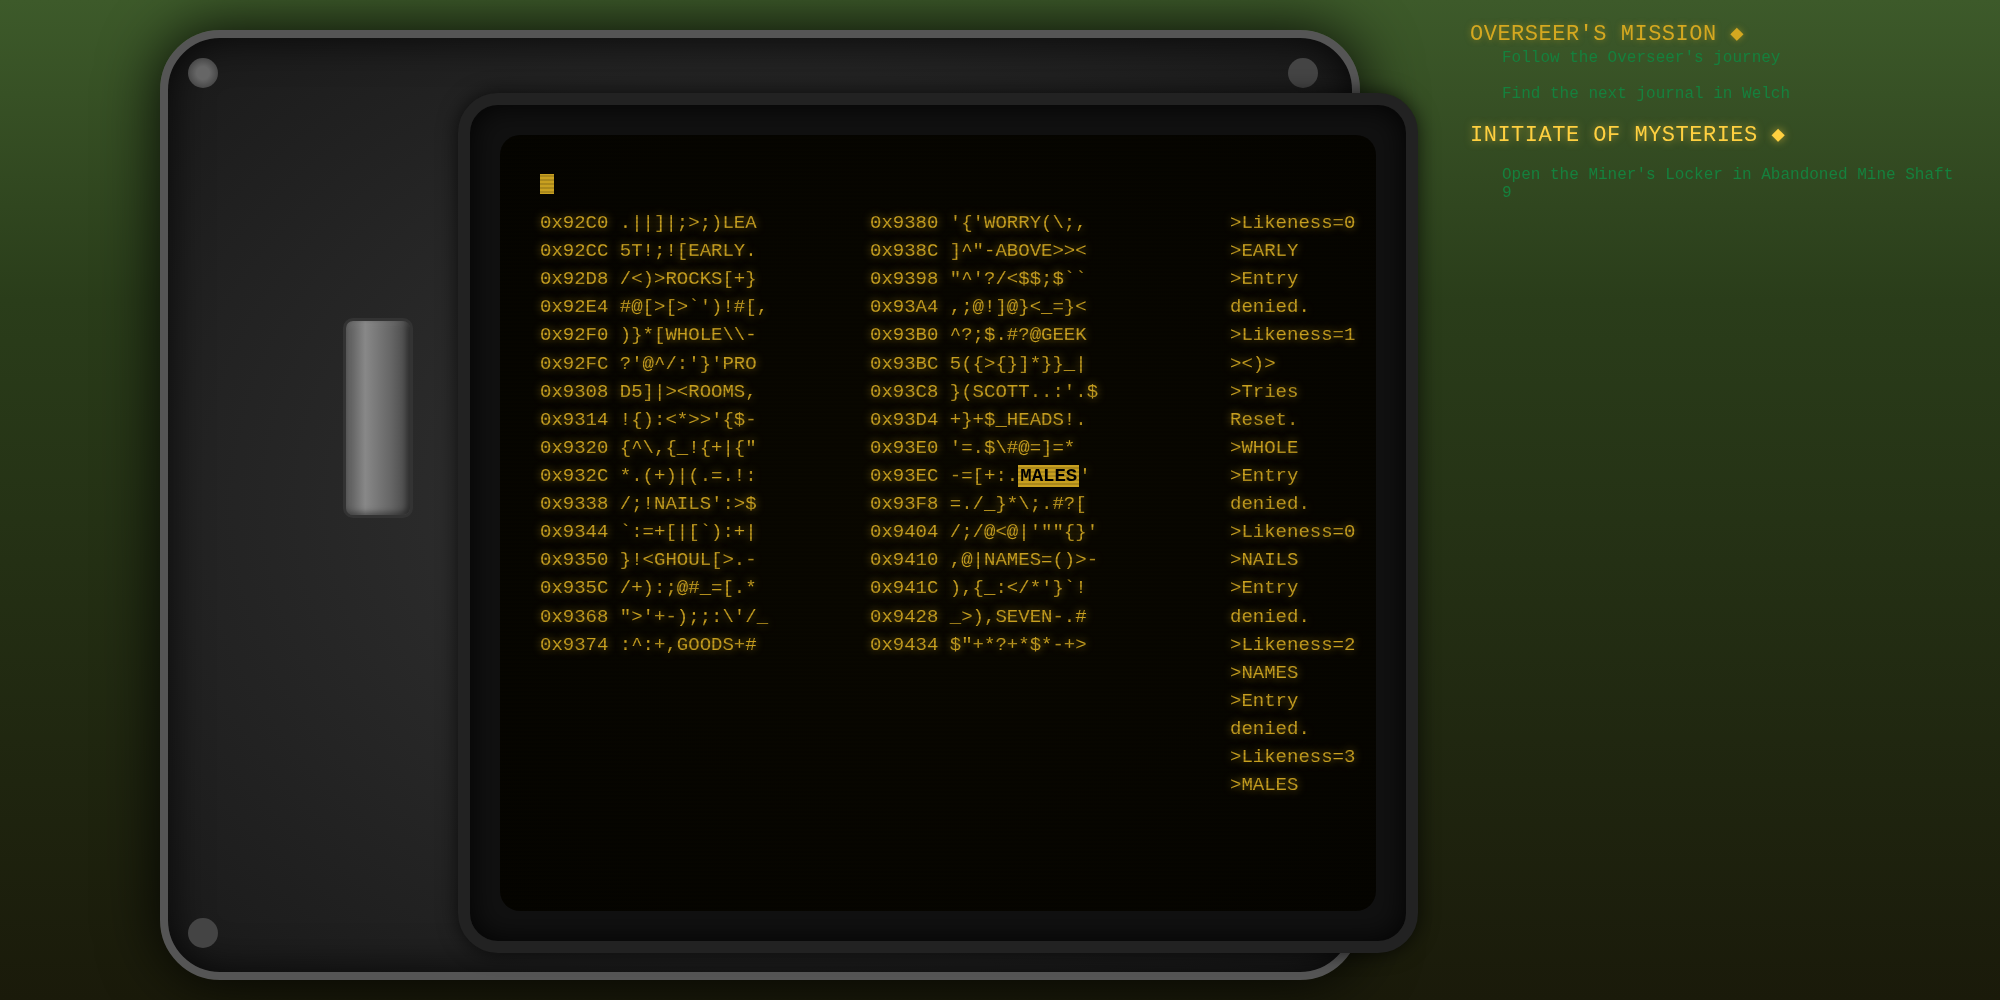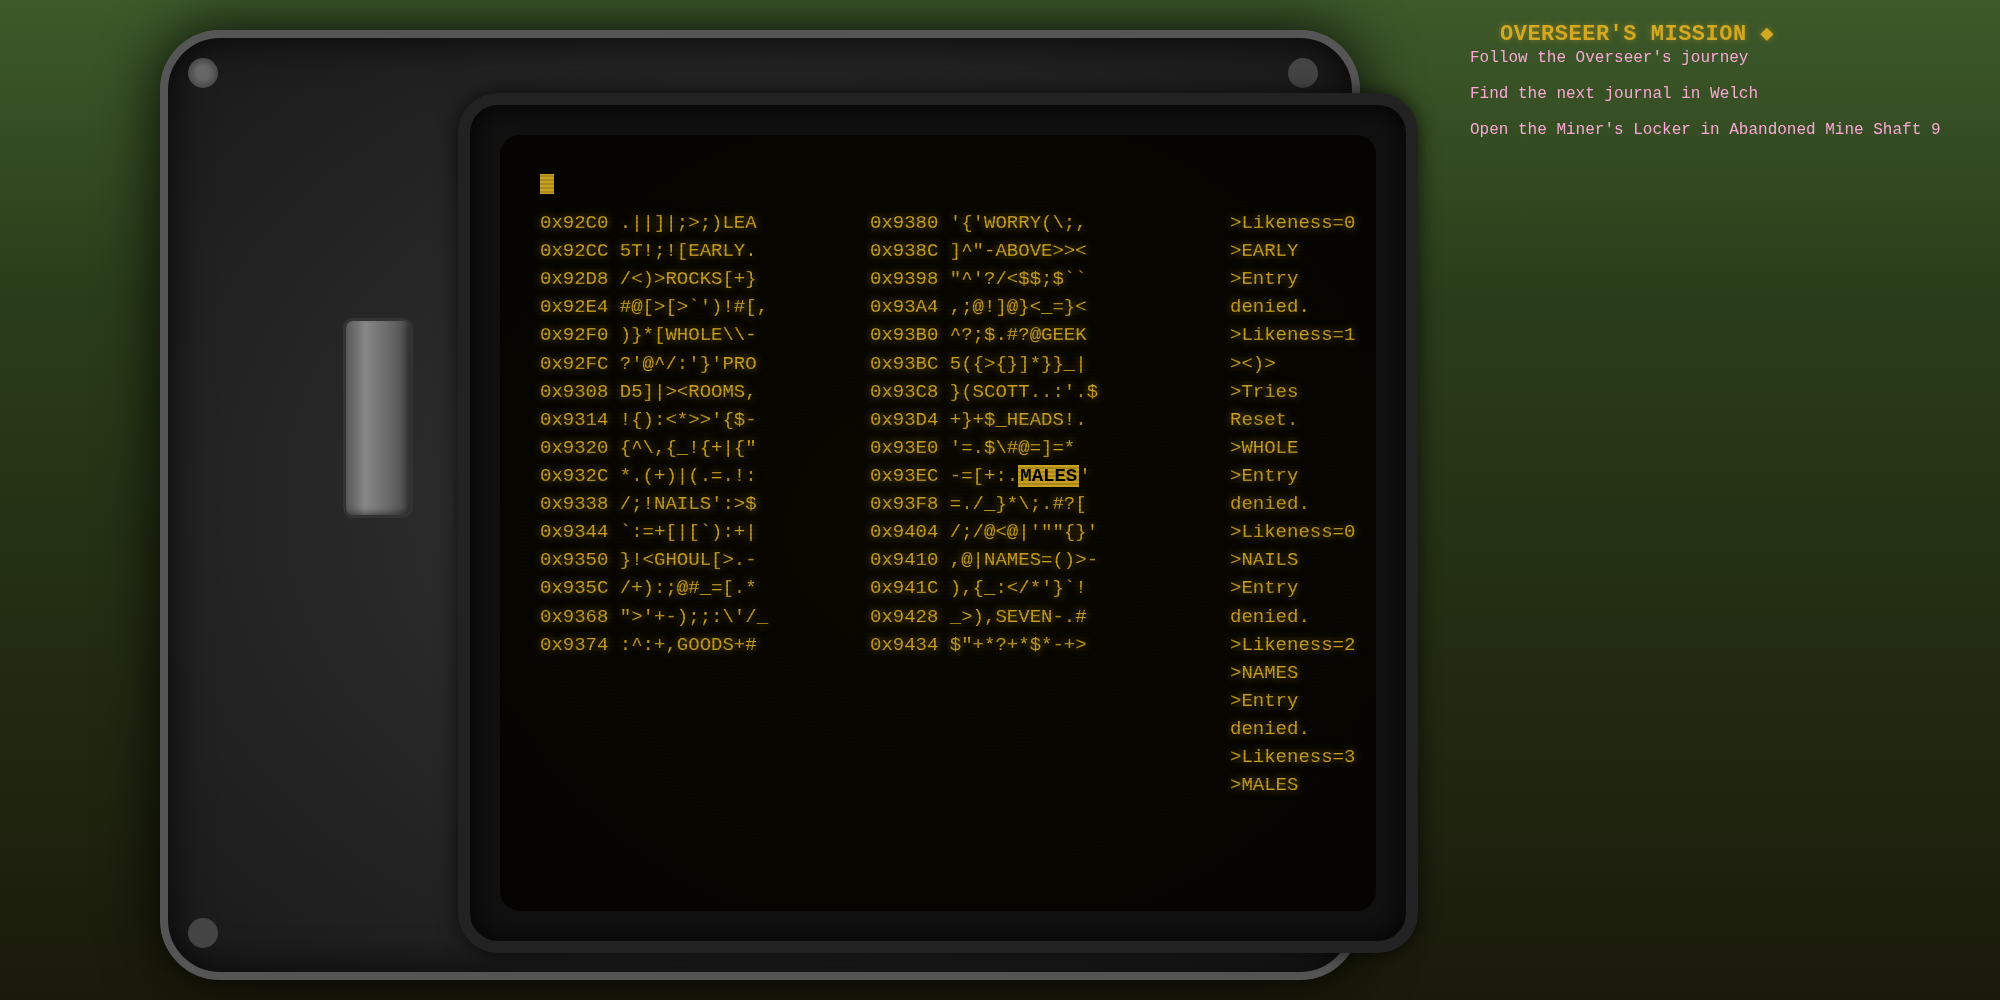--- a/index.html
+++ b/index.html
@@ -216,32 +216,32 @@
       background: transparent;
     }
 
     .quest-item {
       margin-bottom: 18px;
     }
 
     .quest-title {
       font-family: 'Courier New', monospace;
       font-size: 22px;
-      font-weight: bold;
+      font-weight: normal;
       color: #d4a820;
       text-shadow: 0 0 6px rgba(212, 168, 32, 0.5);
       letter-spacing: 0.5px;
-      margin-left: 30px;
     }
 
     .quest-desc {
       font-family: 'Courier New', monospace;
       font-size: 16px;
-      color: #f9a8d4;
+      color: #15803d;
       margin-top: 2px;
+      margin-left: 32px;
     }
 
     .quest-item.active .quest-title {
       color: #ffd040;
       text-shadow: 0 0 8px rgba(255, 208, 64, 0.6);
     }
   </style>
 </head>
 <body>
 
@@ -335,17 +335,18 @@
 
 <div class="quest-log" id="quest-log">
     <div class="quest-item">
       <div class="quest-title">OVERSEER'S MISSION ◆</div>
       <div class="quest-desc">Follow the Overseer's journey</div>
     </div>
     <div class="quest-item">
       <div class="quest-desc">Find the next journal in Welch</div>
     </div>
     <div class="quest-item active">
+      <div class="quest-title">INITIATE OF MYSTERIES ◆</div>
     </div>
     <div class="quest-item">
       <div class="quest-desc">Open the Miner's Locker in Abandoned Mine Shaft 9</div>
     </div>
   </div>
 
 </body></html>

